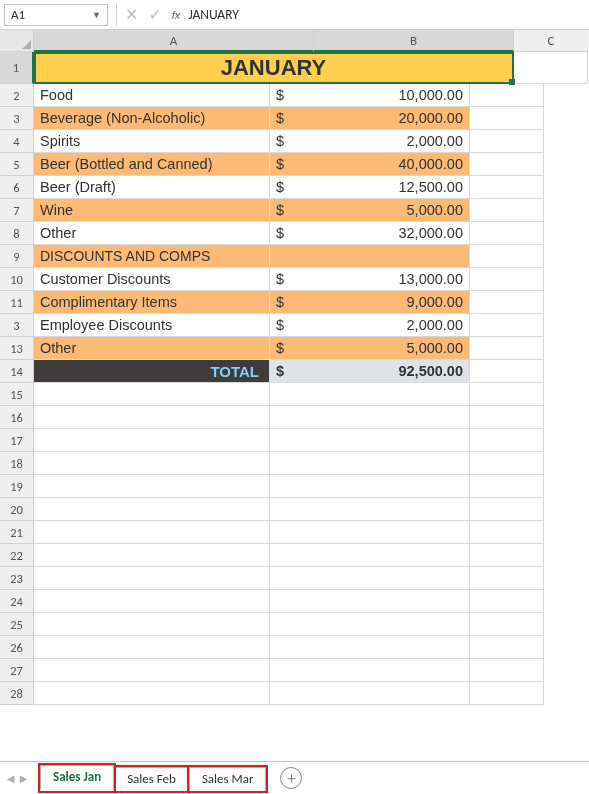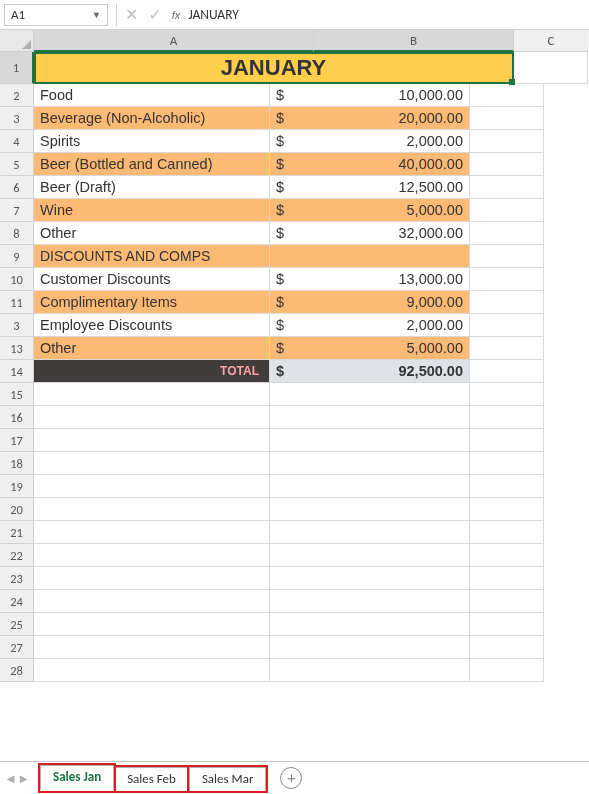--- a/index.html
+++ b/index.html
@@ -120,25 +120,25 @@
   
   .alt { background: #fdba74; }
   .label { font-family: "Century Gothic", "Avant Garde", sans-serif; font-size: 14.5px; }
   .money {
     display: flex; justify-content: space-between;
     font-family: "Century Gothic", "Avant Garde", sans-serif;
     font-size: 14.5px;
   }
   .section { font-family: "Century Gothic", "Avant Garde", sans-serif; font-size: 14px; align-items: center; }
   .total-row .cA {
-    background: #403c3c; color: #fca5a5;
+    background: #403c3c; color: #7dd3fc;
     font-weight: bold; justify-content: flex-end;
     font-family: "Century Gothic", sans-serif;
     padding-right: 10px;
-    font-size: 12px;
+    font-size: 15px;
   }
   .total-row .cB {
     background: #dfe3e8;
     font-weight: bold;
   }
 
   
   .sel-outline {
     position: absolute;
     top: 0; left: 34px;
@@ -433,20 +433,26 @@
           <div class="cell cB"></div>
           <div class="cell cC"></div>
         </div>
       <div class="row">
           <div class="rh">25</div>
           <div class="cell cA"></div>
           <div class="cell cB"></div>
           <div class="cell cC"></div>
         </div>
       <div class="row">
+          <div class="rh">26</div>
+          <div class="cell cA"></div>
+          <div class="cell cB"></div>
+          <div class="cell cC"></div>
+        </div>
+      <div class="row">
           <div class="rh">27</div>
           <div class="cell cA"></div>
           <div class="cell cB"></div>
           <div class="cell cC"></div>
         </div>
       <div class="row">
           <div class="rh">28</div>
           <div class="cell cA"></div>
           <div class="cell cB"></div>
           <div class="cell cC"></div>

